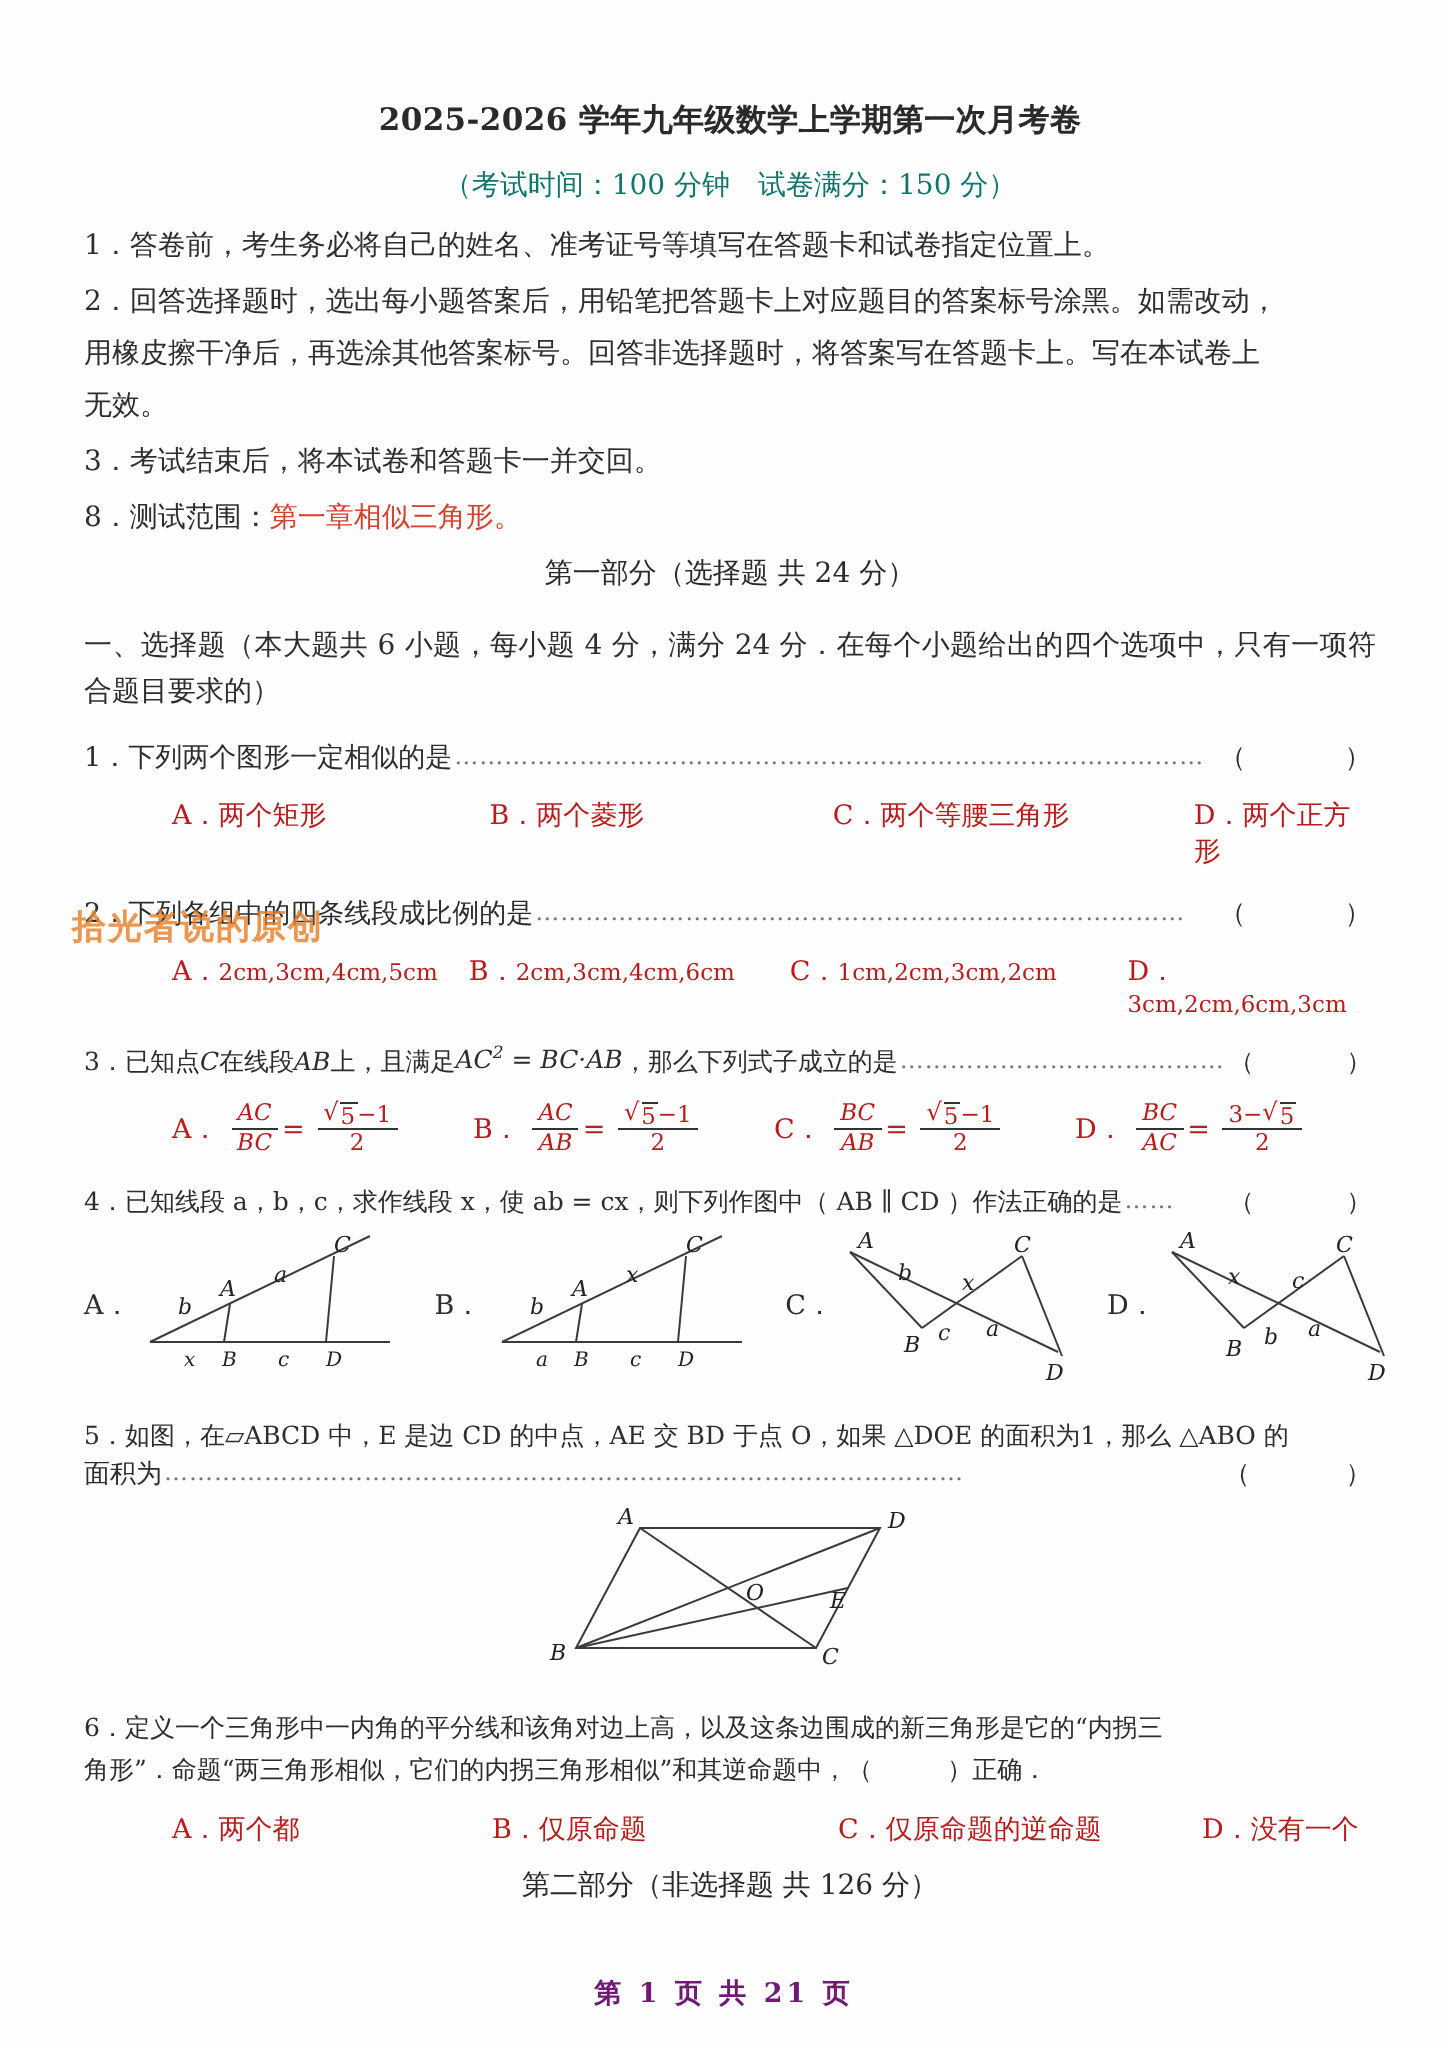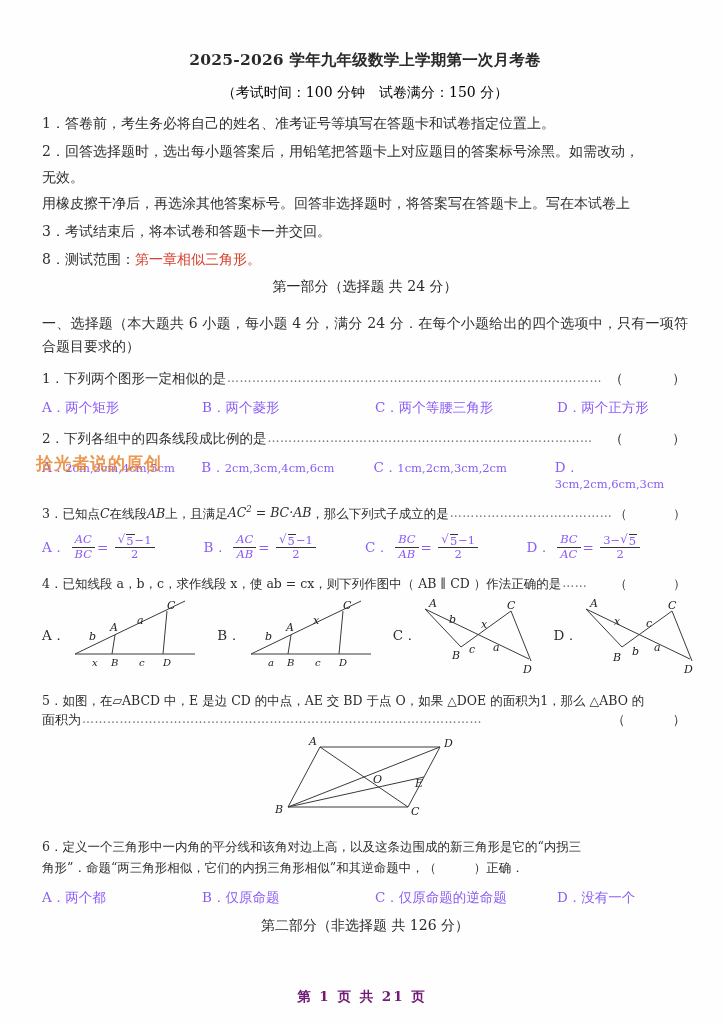--- a/index.html
+++ b/index.html
@@ -34,21 +34,21 @@
     font-size: 15.5px;
     font-weight: 700;
     letter-spacing: .2px;
     margin-top: 50px;
     color: #2a2a2a;
   }
   .doc-sub {
     text-align: center;
     font-size: 14px;
     margin-top: 13px;
-    color: #000000;
+    color: #0f766e;
   }
   .notes-title {
     font-size: 14.5px;
     font-weight: 700;
     margin-top: 26px;
     color: #1d1d1d;
   }
   .note-line {
     font-size: 14px;
     line-height: 1.0;
@@ -100,21 +100,22 @@
     font-size: 13.5px;
     line-height: 1.7;
     text-align: justify;
     color: #2d2d2d;
   }
 
   .opts {
     display: flex;
     margin-top: 11px;
     font-size: 13.5px;
-    color: #8b5cf6;
+    color: #b91c1c;
+    margin-left: 44px;
   }
   .opts.eq > div { flex: 1 1 0; }
   .opt-a { width: 160px; }
   .opt-b { width: 173px; }
   .opt-c { width: 182px; }
   .opt-d { width: auto; }
 
   .small-opts { font-size: 11.5px; }
   .small-opts .lbl { font-size: 13.5px; }
 
@@ -201,22 +202,22 @@
 <body>
 
 <div class="page">
 <div class="content">
 
   <div class="doc-title">2025-2026 学年九年级数学上学期第一次月考卷</div>
   <div class="doc-sub">（考试时间：100 分钟　试卷满分：150 分）</div>
 
   <div class="note-line">1．答卷前，考生务必将自己的姓名、准考证号等填写在答题卡和试卷指定位置上。</div>
   <div class="note-line">2．回答选择题时，选出每小题答案后，用铅笔把答题卡上对应题目的答案标号涂黑。如需改动，</div>
+  <div class="note-line cont">用橡皮擦干净后，再选涂其他答案标号。回答非选择题时，将答案写在答题卡上。写在本试卷上</div>
   <div class="note-line cont">无效。</div>
-  <div class="note-line cont">用橡皮擦干净后，再选涂其他答案标号。回答非选择题时，将答案写在答题卡上。写在本试卷上</div>
   <div class="note-line">3．考试结束后，将本试卷和答题卡一并交回。</div>
   <div class="note-line">
     <span>8．测试范围：</span><span class="red">第一章相似三角形。</span>
   </div>
 
   <div class="part-head">第一部分（选择题 共 24 分）</div>
   <div class="section-intro">一、选择题（本大题共 6 小题，每小题 4 分，满分 24 分．在每个小题给出的四个选项中，只有一项符合题目要求的）</div>
 
   <div class="q">
     <div class="q-line">

